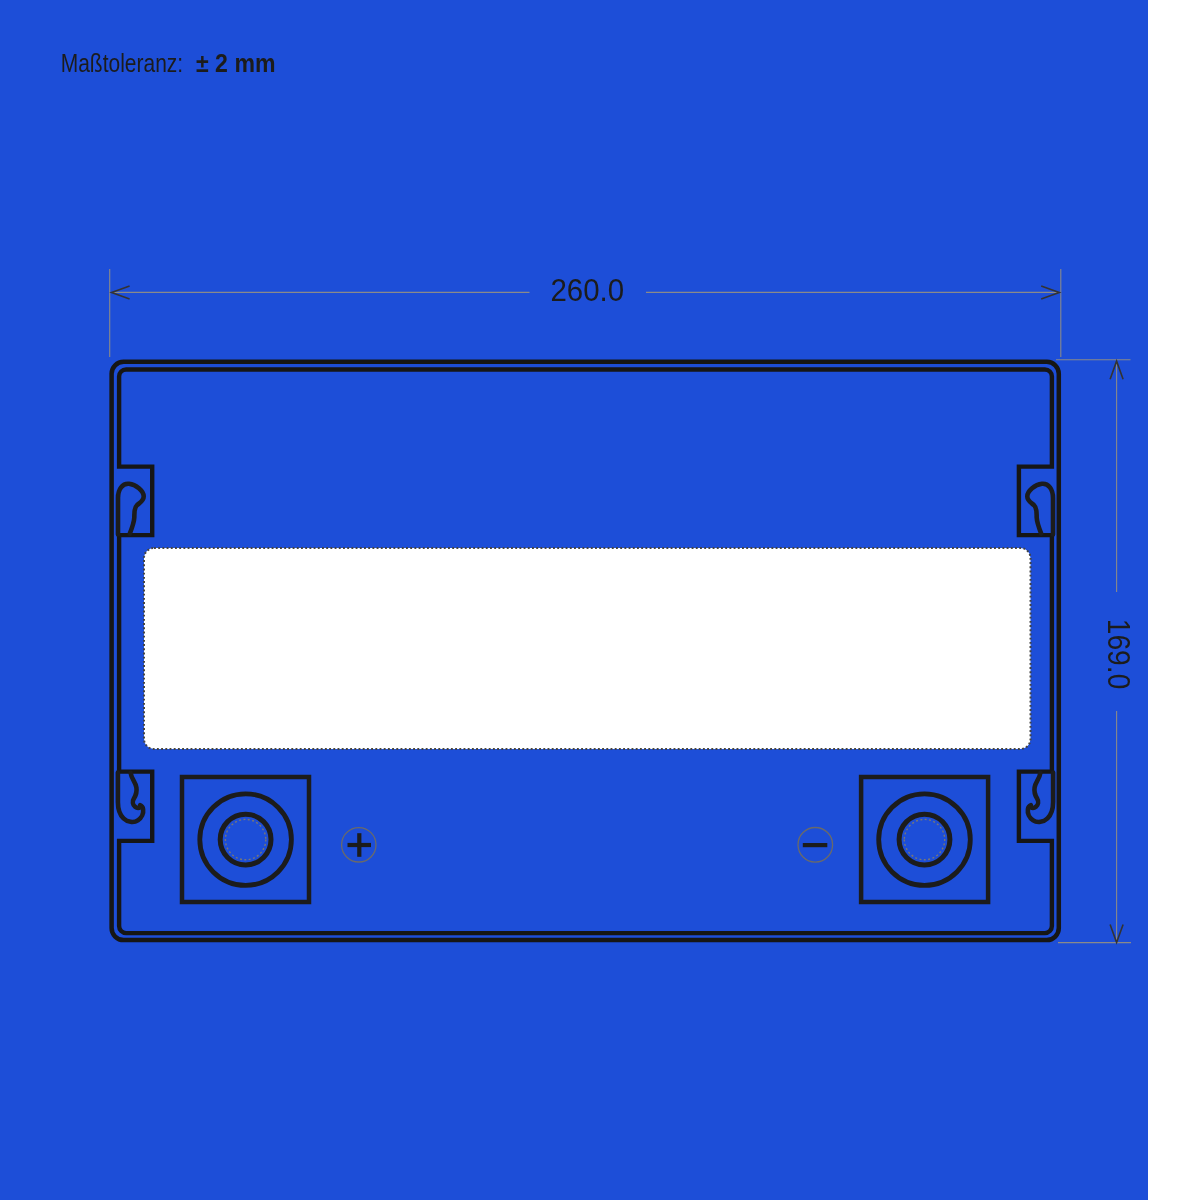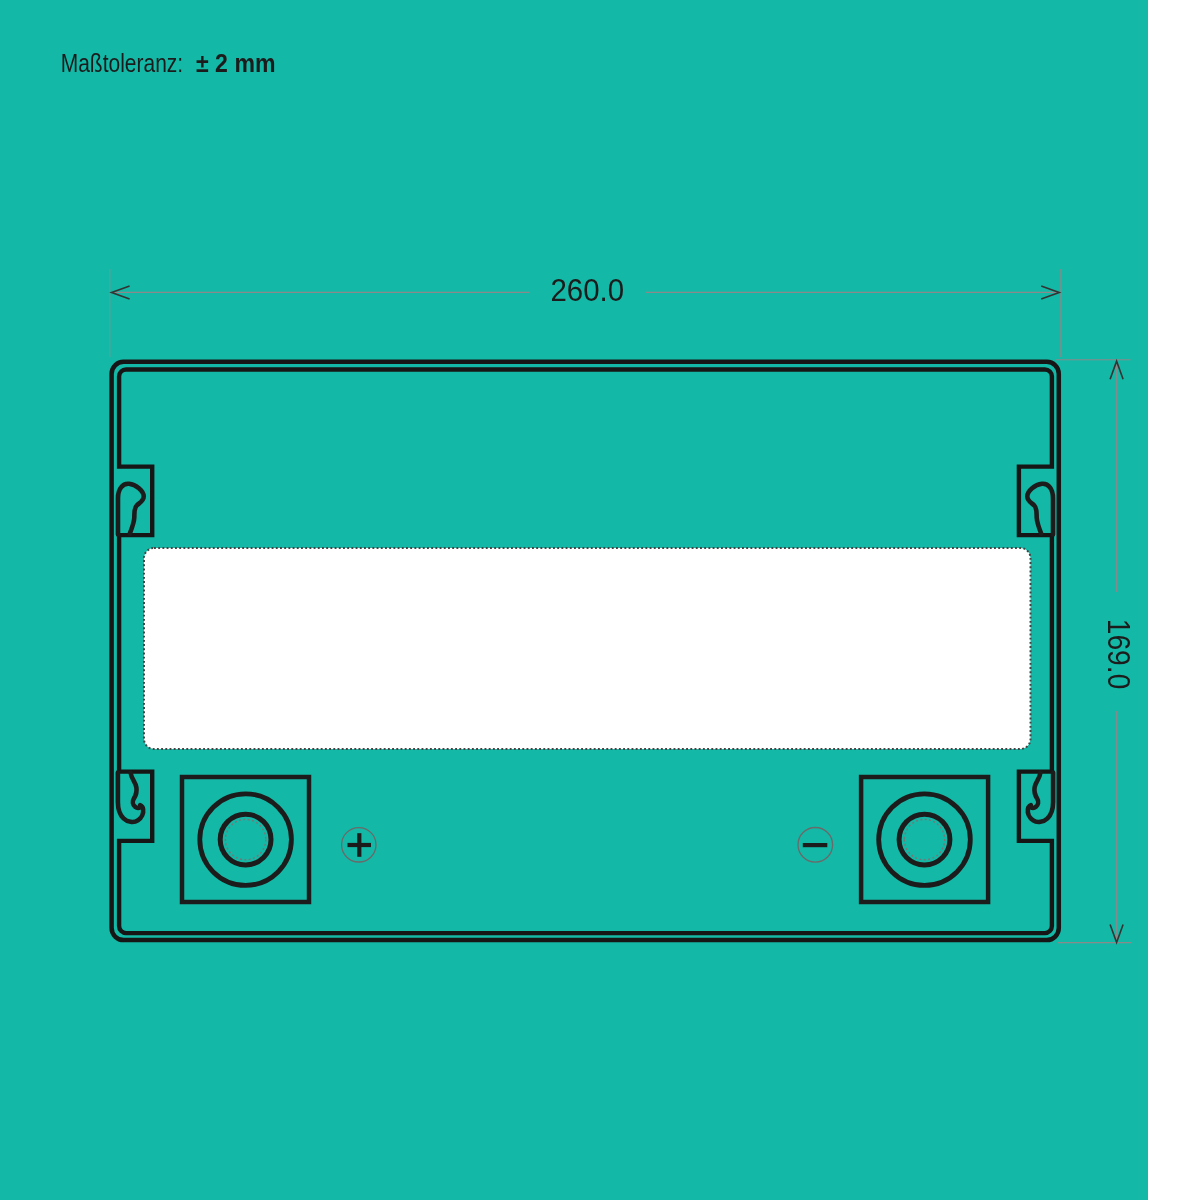--- a/index.html
+++ b/index.html
@@ -1,16 +1,16 @@
 <!DOCTYPE html>
 <html><head>
 <meta charset="utf-8">
 <style>
   html,body{margin:0;padding:0;background:#ffffff;}
-  .wrap{width:1148px;height:1200px;position:relative;background:#14b8a6;}
+  .wrap{width:1148px;height:1200px;position:relative;background:#1d4ed8;}
   svg{position:absolute;left:0;top:0;}
   text{font-family:"Liberation Sans",sans-serif;fill:#1c1c1c;}
 </style>
 </head>
 <body>
 <div class="wrap">
 <svg width="1200" height="1200" viewBox="0 0 1200 1200">
   <defs>
 
     <path id="hookTop" d="M 118,534.5 L 118,498 C 118,489 122.5,483.2 129,483.8 C 136,484.5 143.6,491 143.7,496.3 C 143.8,500.6 139.8,502.6 136.8,505.4 C 133.9,508.1 134.5,513 134.3,517.5 C 134.1,522.5 131.6,529 129.8,533.6" fill="none" stroke="#1c1c1c" stroke-width="4.6" stroke-linecap="round"></path>

